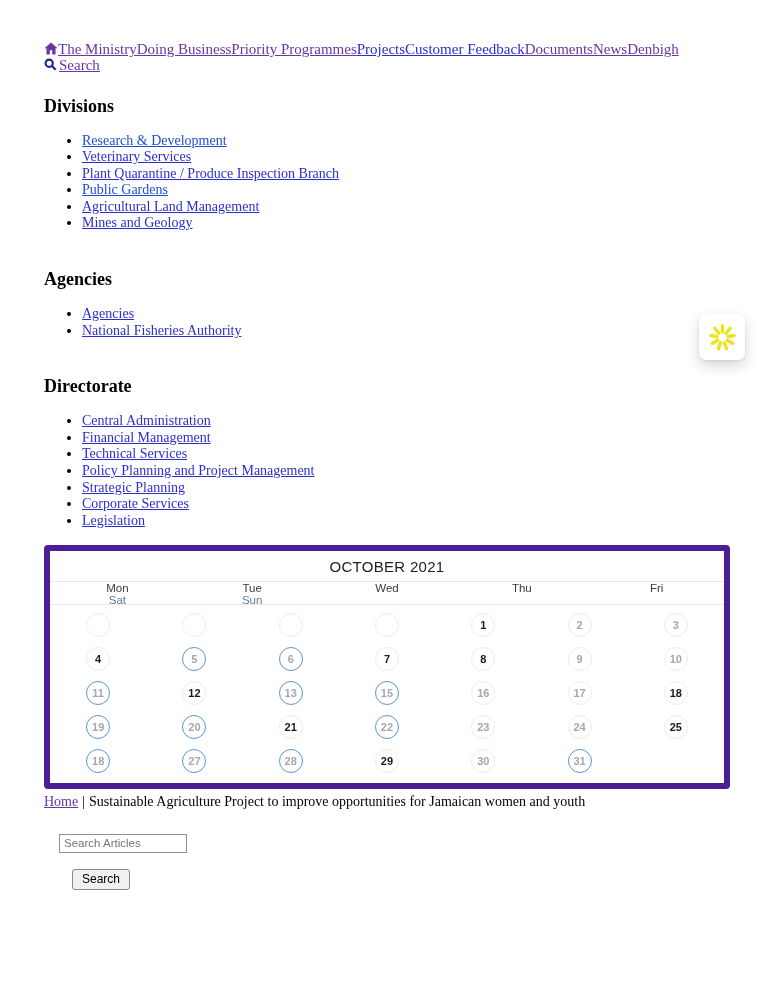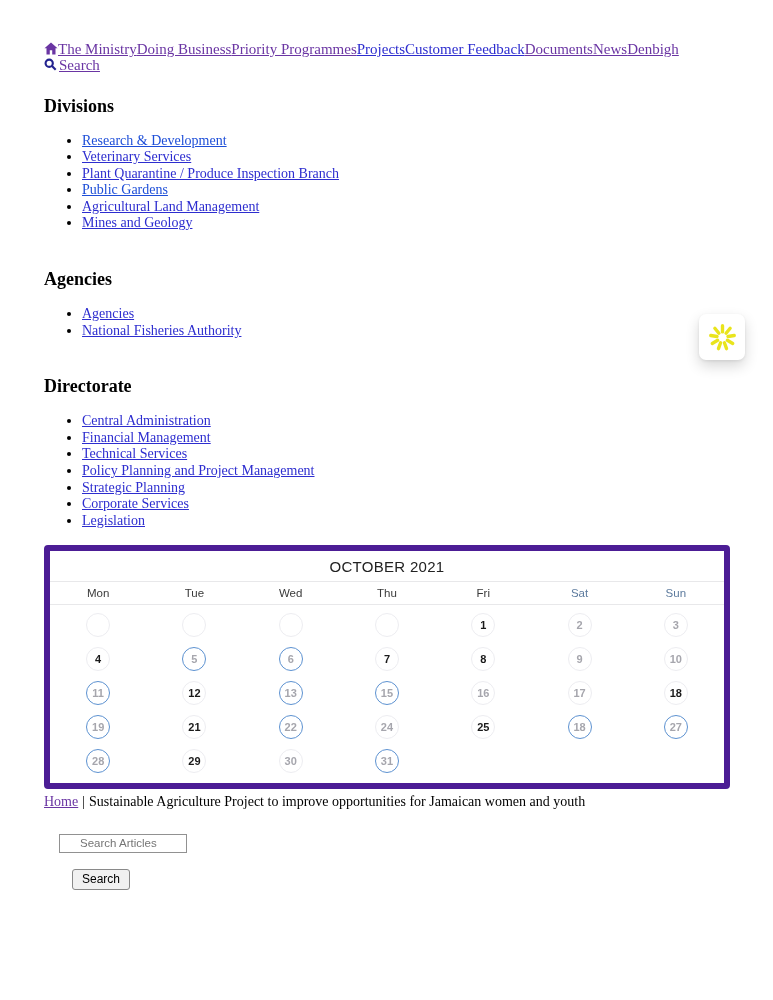--- a/index.html
+++ b/index.html
@@ -30,21 +30,21 @@
   
   .calendar {
     margin-top:16px; width:100%; border:6px solid #4c1d95; border-radius:4px;
     font-family:"Liberation Sans","DejaVu Sans",sans-serif; background:#fff; overflow:hidden;
   }
   .calendar-title {
     height:31px; display:flex; align-items:center; justify-content:center;
     font-size:15px; color:#222; letter-spacing:.3px; border-bottom:1px solid #e8e8ea;
   }
   .calendar-day-headers {
-    display:grid; grid-template-columns:repeat(7,1fr); height:23px;
+    display:grid; grid-template-columns:repeat(5,1fr); height:23px;
     align-items:center; border-bottom:1px solid #e8e8ea;
   }
   .day-header { text-align:center; font-size:11.5px; color:#3a3a3a; }
   .day-header.weekend { color:#5d7b9e; }
   .calendar-grid { display:grid; grid-template-columns:repeat(7,1fr); grid-auto-rows:34px; padding:3px 0 5px 0; }
   .day-cell { display:flex; align-items:center; justify-content:center; }
   .day-bubble {
     width:24px; height:24px; border-radius:50%; border:1px solid #ededf1; background:#fff;
     display:flex; align-items:center; justify-content:center;
     font-size:11px; font-weight:bold; color:#1a1a1a;
@@ -53,21 +53,21 @@
   .day-bubble.event { border:1px solid #5d92d1; }
 
   
   .breadcrumb { margin-top:5px; font-size:14px; }
   .breadcrumb a { color:#6a35a3; text-decoration:underline; }
   .breadcrumb .sep { margin:0 4px; }
 
   
   .article-search { margin:23px 0 0 15px; }
   .article-search input {
-    width:128px; height:19px; border:1px solid #919191; padding:1px 20px;
+    width:128px; height:19px; border:1px solid #919191; padding:1px 4px;
     font-family:"Liberation Sans","DejaVu Sans",sans-serif; font-size:11.5px; color:#333;
   }
   .article-search input::placeholder { color:#757575; opacity:1; }
   .search-btn {
     display:inline-block; margin:16px 0 0 -1px;
     font-family:"Liberation Sans","DejaVu Sans",sans-serif; font-size:12px; color:#000;
     background:#f1f1f1; border:1px solid #898989; border-radius:3px; padding:2px 9px 3px 9px;
   }
   .btn-row { margin-left:14px; }
 
@@ -193,24 +193,30 @@
           <div class="day-cell">
             <div class="day-bubble muted">17</div>
           </div>
           <div class="day-cell">
             <div class="day-bubble">18</div>
           </div>
           <div class="day-cell">
             <div class="day-bubble event muted">19</div>
           </div>
           <div class="day-cell">
+            <div class="day-bubble event muted">20</div>
+          </div>
+          <div class="day-cell">
             <div class="day-bubble">21</div>
           </div>
           <div class="day-cell">
             <div class="day-bubble event muted">22</div>
+          </div>
+          <div class="day-cell">
+            <div class="day-bubble muted">23</div>
           </div>
           <div class="day-cell">
             <div class="day-bubble muted">24</div>
           </div>
           <div class="day-cell">
             <div class="day-bubble">25</div>
           </div>
           <div class="day-cell">
             <div class="day-bubble event muted">18</div>
           </div>

